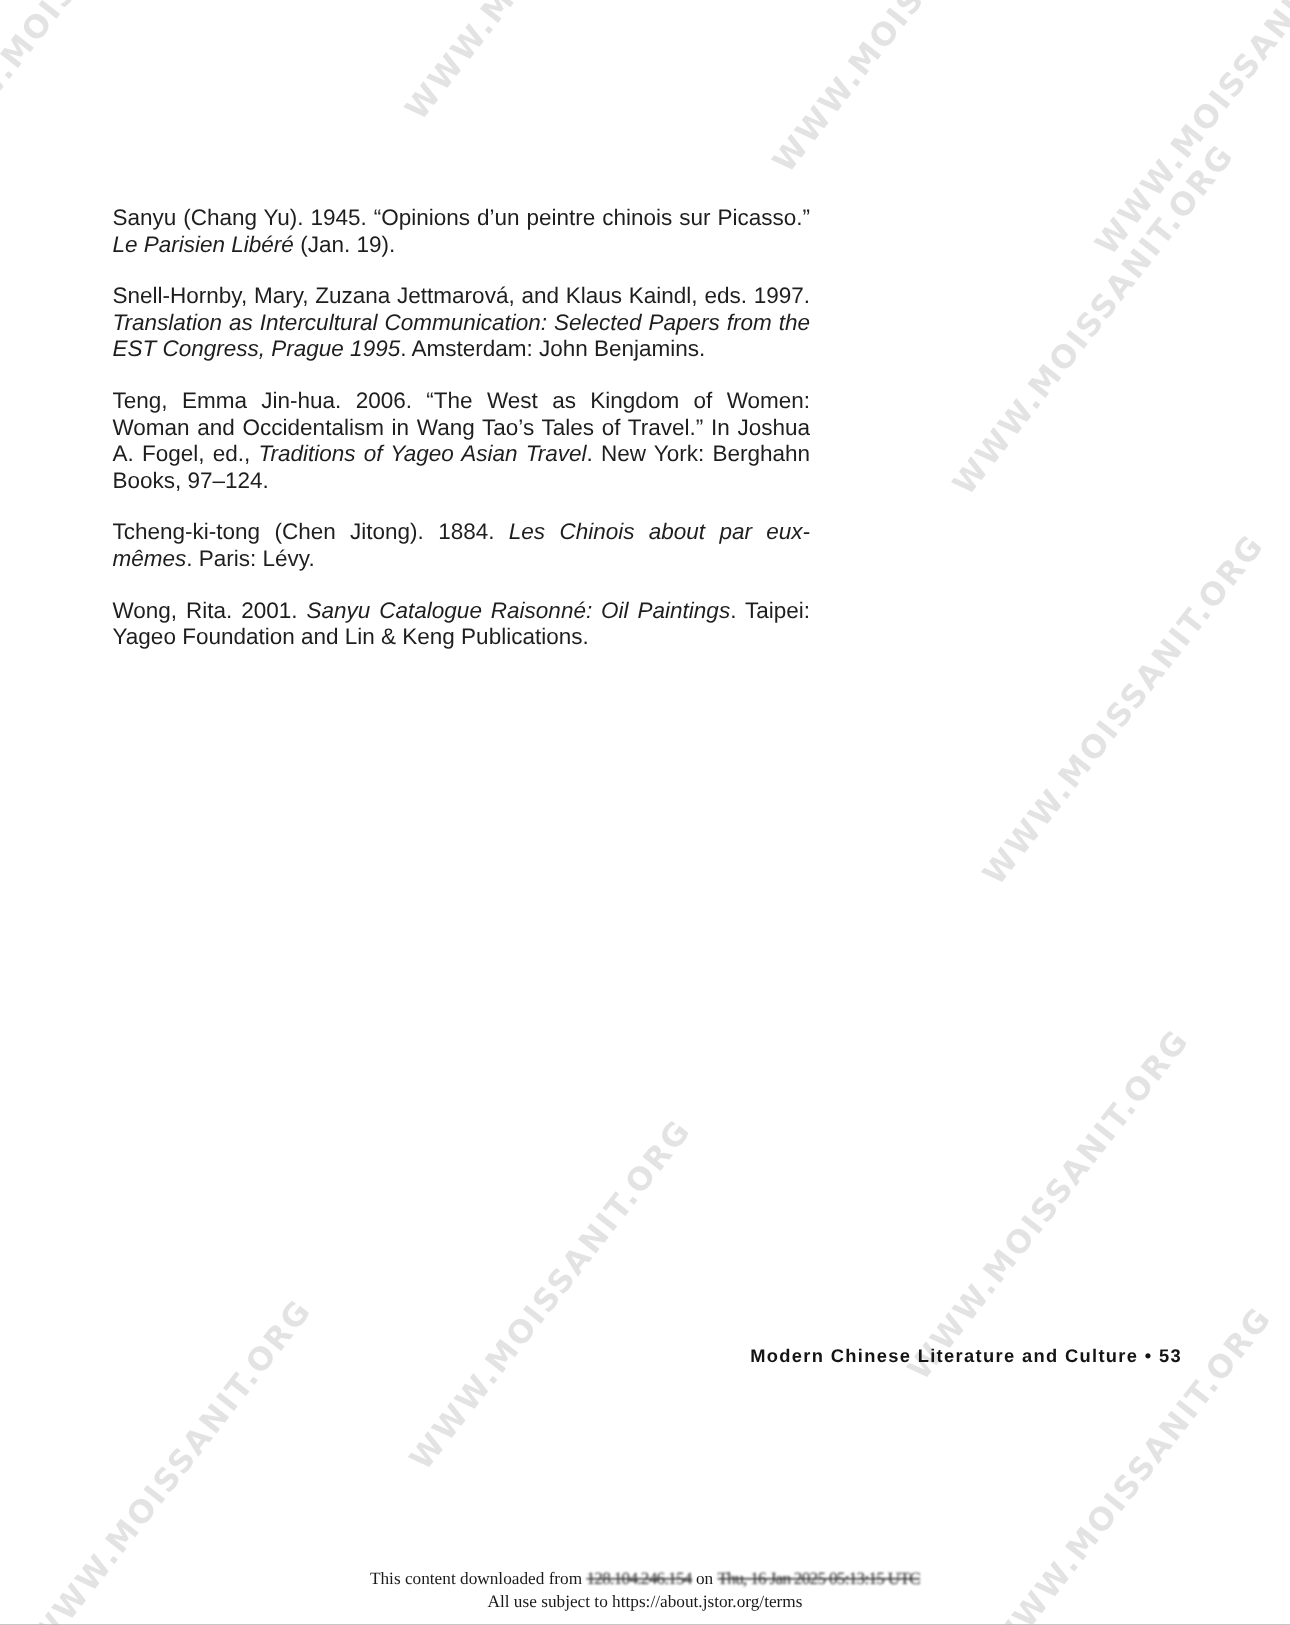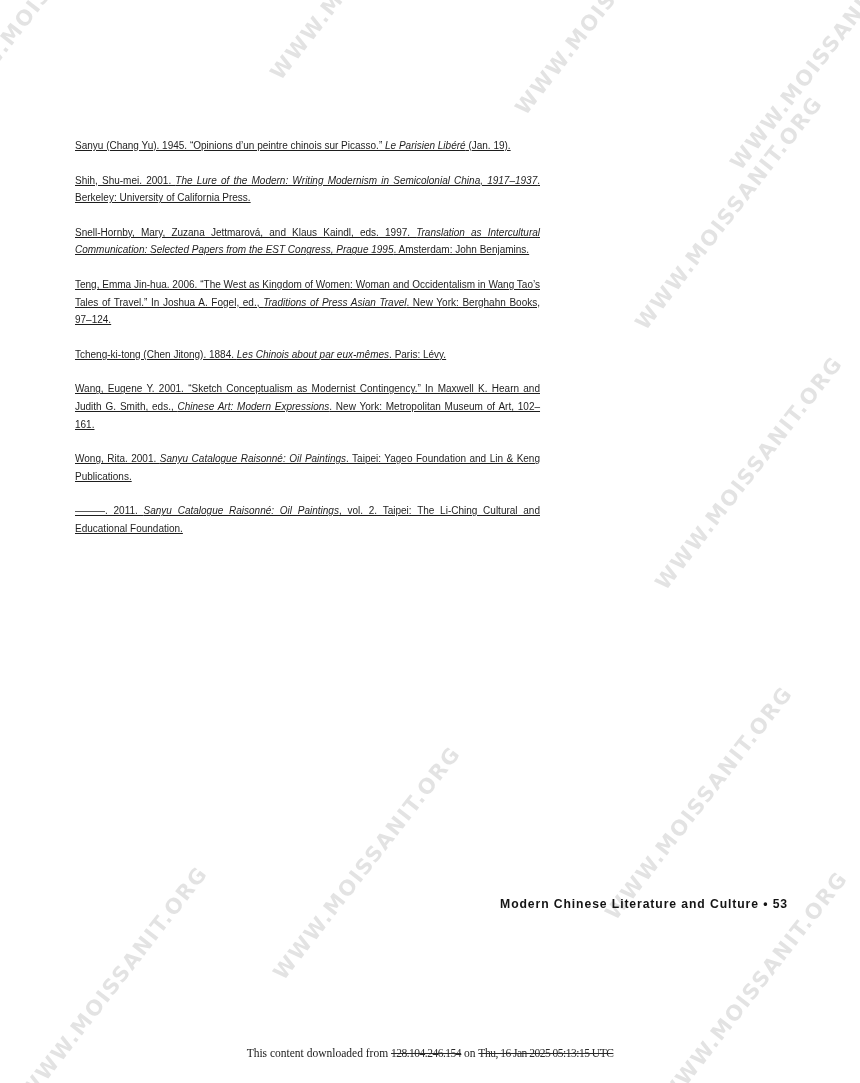--- a/index.html
+++ b/index.html
@@ -22,24 +22,23 @@
     color:rgba(40,40,40,0.13);
     white-space:nowrap;
     transform-origin:0 50%;
     transform:rotate(-52deg);
   }
   .content{
     position:absolute;
     left:75px;top:137px;
     width:465px;
     z-index:2;
-    font-size:10px;
+    font-size:15px;
     line-height:17.6px;
     text-align:justify;
-    text-decoration:underline;
   }
   .entry{margin:0 0 17px 0;}
   .i{font-style:italic;}
   .running-footer{
     position:absolute;
     right:72px;top:897px;
     z-index:2;
     font-size:12.2px;
     font-weight:bold;
     letter-spacing:0.9px;
@@ -76,30 +75,28 @@
       <span class="watermark" style="left: 640px; top: 315px;">WWW.MOISSANIT.ORG</span>
       <span class="watermark" style="left: 660px; top: 575px;">WWW.MOISSANIT.ORG</span>
       <span class="watermark" style="left: 610px; top: 905px;">WWW.MOISSANIT.ORG</span>
       <span class="watermark" style="left: 278px; top: 965px;">WWW.MOISSANIT.ORG</span>
       <span class="watermark" style="left: 25px; top: 1085px;">WWW.MOISSANIT.ORG</span>
       <span class="watermark" style="left: 665px; top: 1090px;">WWW.MOISSANIT.ORG</span>
     </div>
 
   <div class="content">
       <p class="entry"><span>Sanyu (Chang Yu). 1945. “Opinions d’un peintre chinois sur Picasso.” </span><span class="i">Le Parisien Libéré</span><span> (Jan. 19).</span></p>
-      <p class="entry"><span>Shih, Shu-mei. 2001. </span><span class="i">The Lure of the Modern: Writing Modernism in Semicolonial China, 1917–1937</span><span>. Berkeley: University of California Press.</span></p>
       <p class="entry"><span>Snell-Hornby, Mary, Zuzana Jettmarová, and Klaus Kaindl, eds. 1997. </span><span class="i">Translation as Intercultural Communication: Selected Papers from the EST Congress, Prague 1995</span><span>. Amsterdam: John Benjamins.</span></p>
-      <p class="entry"><span>Teng, Emma Jin-hua. 2006. “The West as Kingdom of Women: Woman and Occidentalism in Wang Tao’s Tales of Travel.” In Joshua A. Fogel, ed., </span><span class="i">Traditions of Press Asian Travel</span><span>. New York: Berghahn Books, 97–124.</span></p>
+      <p class="entry"><span>Teng, Emma Jin-hua. 2006. “The West as Kingdom of Women: Woman and Occidentalism in Wang Tao’s Tales of Travel.” In Joshua A. Fogel, ed., </span><span class="i">Traditions of Yageo Asian Travel</span><span>. New York: Berghahn Books, 97–124.</span></p>
       <p class="entry"><span>Tcheng-ki-tong (Chen Jitong). 1884. </span><span class="i">Les Chinois about par eux-mêmes</span><span>. Paris: Lévy.</span></p>
-      <p class="entry"><span>Wang, Eugene Y. 2001. “Sketch Conceptualism as Modernist Contingency.” In Maxwell K. Hearn and Judith G. Smith, eds., </span><span class="i">Chinese Art: Modern Expressions</span><span>. New York: Metropolitan Museum of Art, 102–161.</span></p>
       <p class="entry"><span>Wong, Rita. 2001. </span><span class="i">Sanyu Catalogue Raisonné: Oil Paintings</span><span>. Taipei: Yageo Foundation and Lin &amp; Keng Publications.</span></p>
-      <p class="entry"><span>———. 2011. </span><span class="i">Sanyu Catalogue Raisonné: Oil Paintings</span><span>, vol. 2. Taipei: The Li-Ching Cultural and Educational Foundation.</span></p>
     </div>
 
   <div class="running-footer">Modern Chinese Literature and Culture • 53</div>
 
   <div class="jstor-footer">
     <div>
       <span>This content downloaded from </span><span class="obscured">128.104.246.154</span><span> on </span><span class="obscured">Thu, 16 Jan 2025 05:13:15 UTC</span>
     </div>
+    <div>All use subject to https://about.jstor.org/terms</div>
   </div>
 
 </div>
 
 </body></html>

